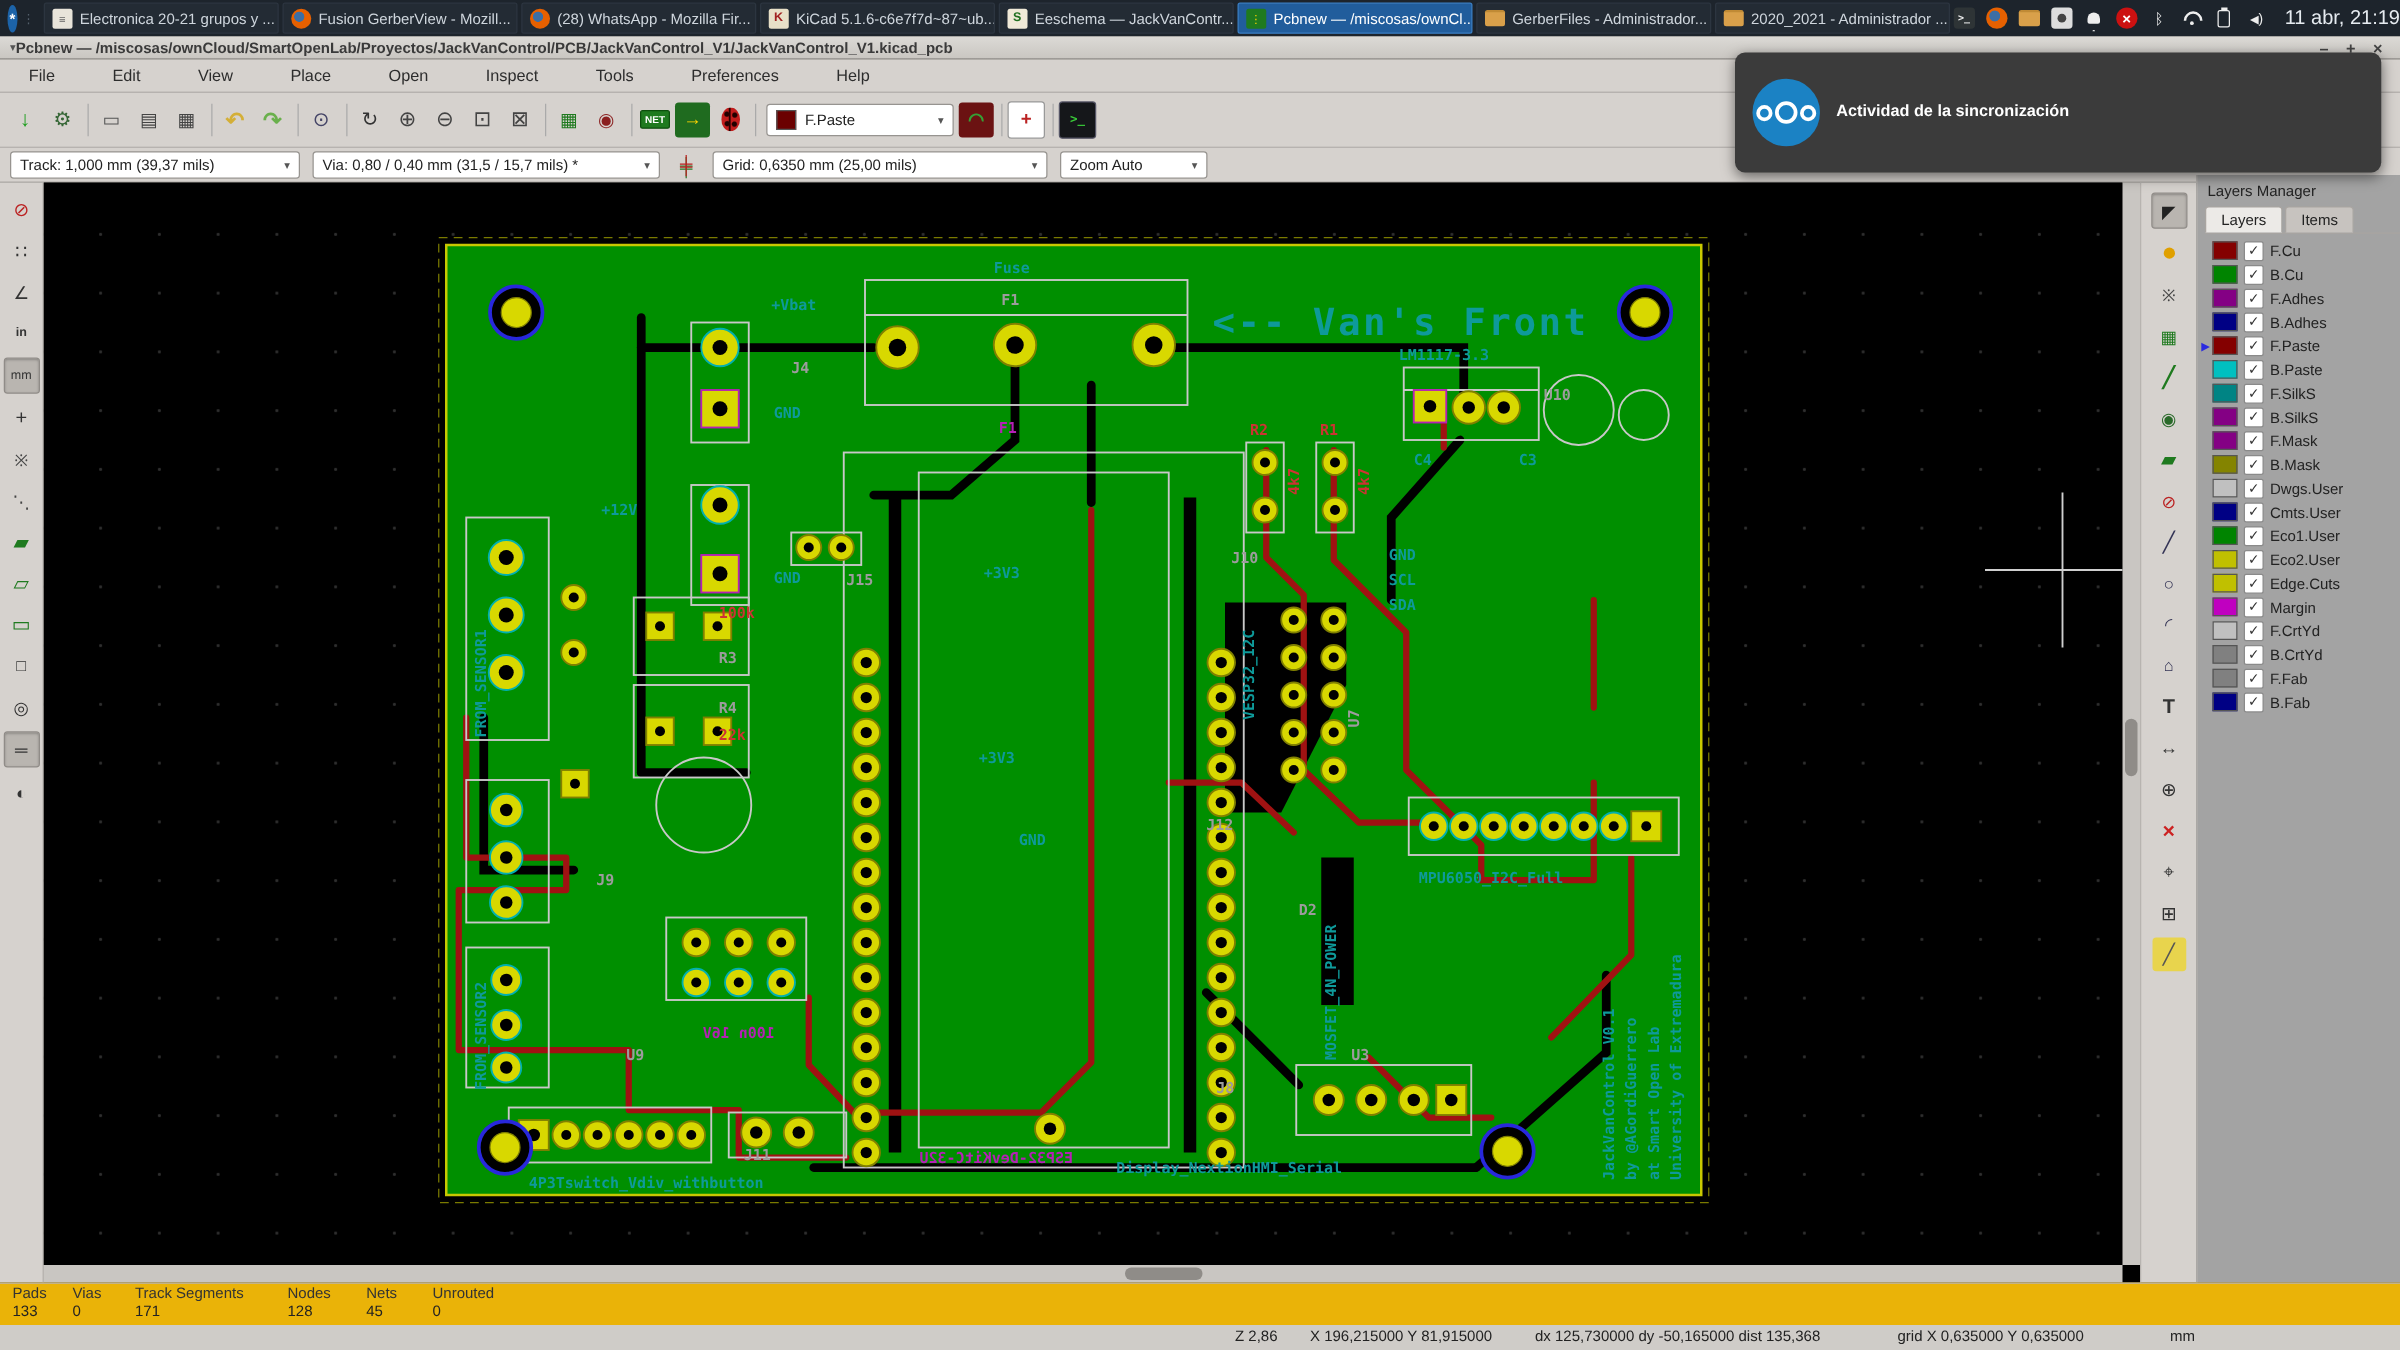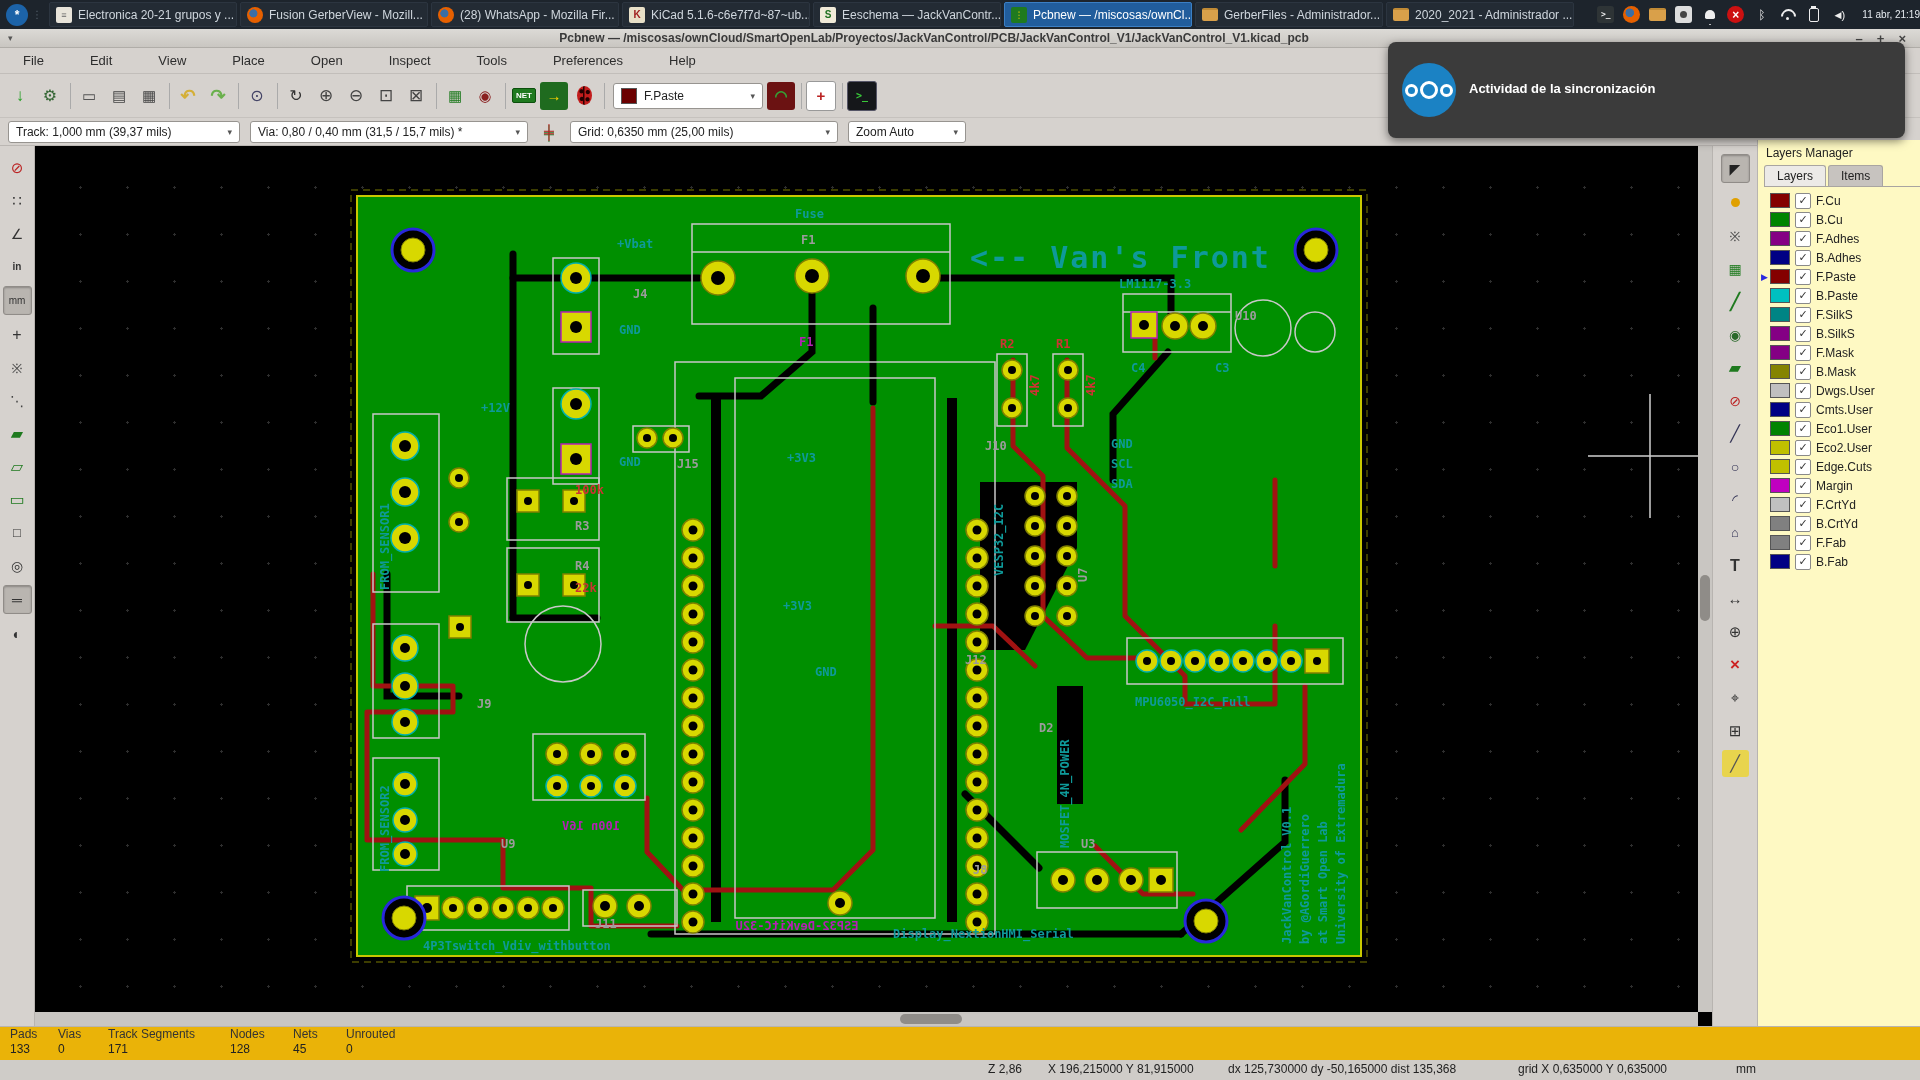--- a/index.html
+++ b/index.html
@@ -7,42 +7,42 @@
   .abs{position:absolute}
   
   #taskbar{left:0;top:0;width:1920px;height:29px;background:#1d242c;display:flex;align-items:center;color:#cfd6dd;font-size:12px}
   #taskbar .appmenu{width:22px;height:22px;margin:0 4px 0 6px;border-radius:50%;background:#1c63a8;display:flex;align-items:center;justify-content:center;color:#fff;font-weight:bold}
   #taskbar .tbsep{color:#55606b;margin-right:6px;font-size:10px;letter-spacing:1px}
   .wbtn{width:188px;height:25px;margin-right:3px;display:flex;align-items:center;gap:6px;padding:0 6px;border:1px solid #2c3540;background:#232b34;border-radius:2px;overflow:hidden;white-space:nowrap;box-sizing:border-box}
   .wbtn.active{background:#215d9c;border-color:#3b7fc4;color:#fff}
   .wbtn-ic{width:16px;height:16px;min-width:16px;display:flex;align-items:center;justify-content:center;position:relative}
   #tray{margin-left:auto;display:flex;align-items:center;gap:9px;padding-right:10px}
   .tray-ic{width:17px;height:17px;display:flex;align-items:center;justify-content:center;position:relative}
-  #clock{font-size:10px;color:#e6ebf0;margin-left:4px;white-space:nowrap}
+  #clock{font-size:16px;color:#e6ebf0;margin-left:4px;white-space:nowrap}
   
   .gi-doc{background:#e8e4da;border-radius:2px}.gi-doc::before{content:"≡";color:#666;font-size:9px}
   .gi-firefox{border-radius:50%;background:radial-gradient(circle at 40% 40%,#3b6ea5 0 28%,#e66000 32% 75%,#ff9500 76%)}
   .gi-kicad{background:#e8e0c8;border-radius:2px}.gi-kicad::before{content:"K";color:#a02020;font-weight:bold;font-size:10px}
   .gi-eeschema{background:#f0ead8;border-radius:2px}.gi-eeschema::before{content:"S";color:#207020;font-weight:bold;font-size:10px}
   .gi-pcbnew{background:#1f7a1f;border-radius:2px}.gi-pcbnew::before{content:"⋮";color:#ffd400;font-size:9px}
   .gi-folder{background:#d9a04a;border-radius:2px;border-top:2px solid #c08a35;height:11px!important;align-self:center}
   .gi-terminal{background:#2e3436;border-radius:3px}.gi-terminal::before{content:">_";color:#eee;font:bold 8px "DejaVu Sans Mono",monospace}
   .gi-media-player{background:#ddd;border-radius:3px}.gi-media-player::before{content:"";width:7px;height:7px;background:#444;border-radius:50%}
   .gi-bell::before{content:"";width:10px;height:9px;background:#eee;border-radius:6px 6px 2px 2px;box-shadow:0 10px 0 -4px #eee}
   .gi-sync-error{background:#cc1111;border-radius:50%}.gi-sync-error::before{content:"×";color:#fff;font-weight:bold;font-size:12px;line-height:1}
   .gi-bluetooth::before{content:"ᛒ";color:#eee;font-size:12px}
   .gi-wifi::before{content:"";position:absolute;left:2px;top:3px;width:11px;height:11px;border:2px solid transparent;border-top:2px solid #eee;border-right:2px solid #eee;border-radius:50%;transform:rotate(-45deg)}
   .gi-wifi::after{content:"";position:absolute;left:7px;top:11px;width:3px;height:3px;background:#eee;border-radius:50%}
   .gi-battery::before{content:"";width:8px;height:12px;border:1.5px solid #eee;border-radius:2px}
   .gi-battery::after{content:"";position:absolute;top:0;left:6px;width:5px;height:2px;background:#eee}
   .gi-volume::before{content:"◀";color:#eee;font-size:9px}.gi-volume::after{content:")";color:#eee;font-size:11px}
   
   #titlebar{left:0;top:29px;width:1920px;height:19px;background:linear-gradient(#dcdad6,#c9c6c1);display:flex;align-items:center;border-bottom:1px solid #b0ada8;box-sizing:border-box}
   #titlebar .wmenu{color:#555;font-size:9px;margin-left:8px}
-  #titlebar .title{flex:1;text-align:center;font-size:12px;font-weight:bold;color:#3a3a3a;white-space:nowrap}
+  #titlebar .title{flex:1;text-align:left;font-size:12px;font-weight:bold;color:#3a3a3a;white-space:nowrap}
   #titlebar .wc{display:flex;gap:14px;margin-right:14px;color:#444;font-size:13px;font-weight:bold}
   #titlebar .wc span{cursor:default}
   
   #menubar{left:0;top:48px;width:1920px;height:26px;background:#d6d2ce;display:flex;align-items:center;font-size:13px;color:#2d2d2d;border-bottom:1px solid #c2beba;box-sizing:border-box}
   #menubar .mi{padding:3px 23px;border-radius:2px}
   
   #toolbar1{left:0;top:74px;width:1920px;height:44px;background:#d6d2ce;display:flex;align-items:center;padding-left:6px;box-sizing:border-box;border-bottom:1px solid #c6c2be}
   .ti{width:28px;height:28px;display:flex;align-items:center;justify-content:center;border-radius:3px;font-size:14px;color:#444;margin-right:2px}
   .gi-divider{width:1px!important;height:26px;background:#aaa;margin:0 4px!important;border-radius:0}
   .gi-save::before{content:"↓";color:#1f9e1f;font-size:17px;font-weight:bold}
@@ -127,21 +127,21 @@
   .pp{font-family:"DejaVu Sans Mono",monospace;font-weight:bold;fill:#b520b5;font-size:12px}
   .big{font-size:30px;letter-spacing:2px}
   .outl{fill:none;stroke:#c8c8c8;stroke-width:1.5}
   .pad{fill:#d8d800;stroke:#808000;stroke-width:1.5}
   .padt{fill:#d8d800;stroke:#00b0b0;stroke-width:1.5}
   .padm{fill:#d8d800;stroke:#b520b5;stroke-width:1.5}
   .hole{fill:#000}
   .blk{stroke:#000;stroke-width:7;fill:none;stroke-linecap:round}
   .red{stroke:#a01212;stroke-width:5;fill:none;stroke-linecap:round;stroke-linejoin:round}
   
-  #layers-panel{left:1757px;top:140px;width:163px;height:886px;background:#fef9c3;border-left:1px solid #b8b4b0;box-sizing:border-box;font-size:12px;color:#222}
+  #layers-panel{left:1757px;top:140px;width:163px;height:886px;background:#a3a3a3;border-left:1px solid #b8b4b0;box-sizing:border-box;font-size:12px;color:#222}
   #layers-panel h3{margin:6px 8px 5px;font-size:12px;font-weight:normal;color:#222}
   #lm-tabs{display:flex;margin-left:6px;border-bottom:1px solid #a9a5a1}
   .lm-tab{padding:3px 12px;border:1px solid #a9a5a1;border-bottom:none;background:#c7c3bf;border-radius:3px 3px 0 0;margin-right:2px}
   .lm-tab.active{background:#eceae7;font-weight:normal}
   .lrow{display:flex;align-items:center;height:19px;padding-left:3px}
   .lrow .cur{width:9px;font-size:9px;color:#2a2ae0;visibility:hidden}
   .lrow.active .cur{visibility:visible}
   .lrow .sw{width:18px;height:13px;border:1px solid #555;margin-right:5px;min-width:18px}
   .lrow .cb{width:14px;height:14px;background:#fff;border:1px solid #8a8a8a;border-radius:2px;margin-right:5px;display:flex;align-items:center;justify-content:center;font-size:11px;color:#333}
   .lrow .cb::before{content:"✓";margin-top:-1px}

